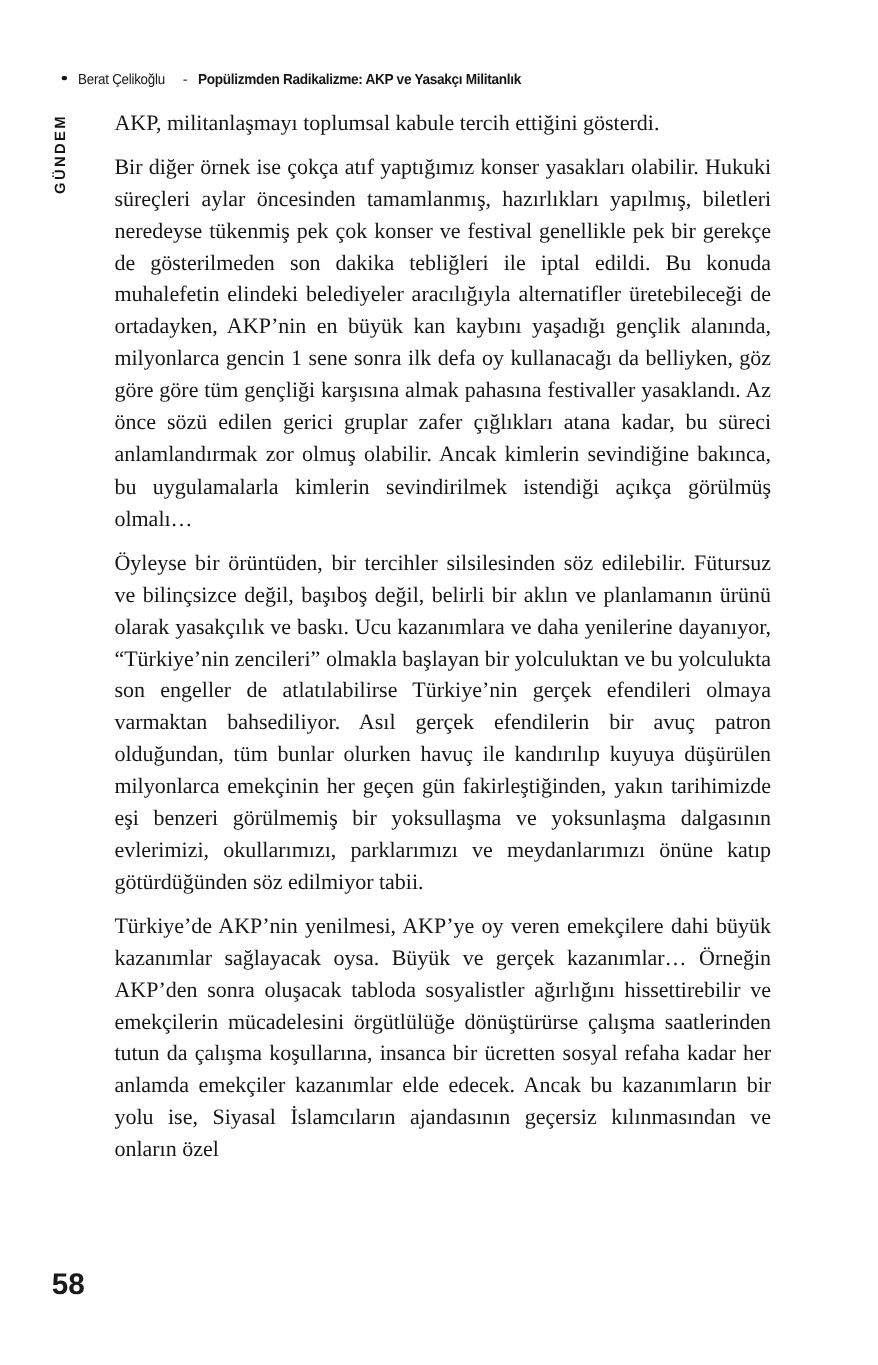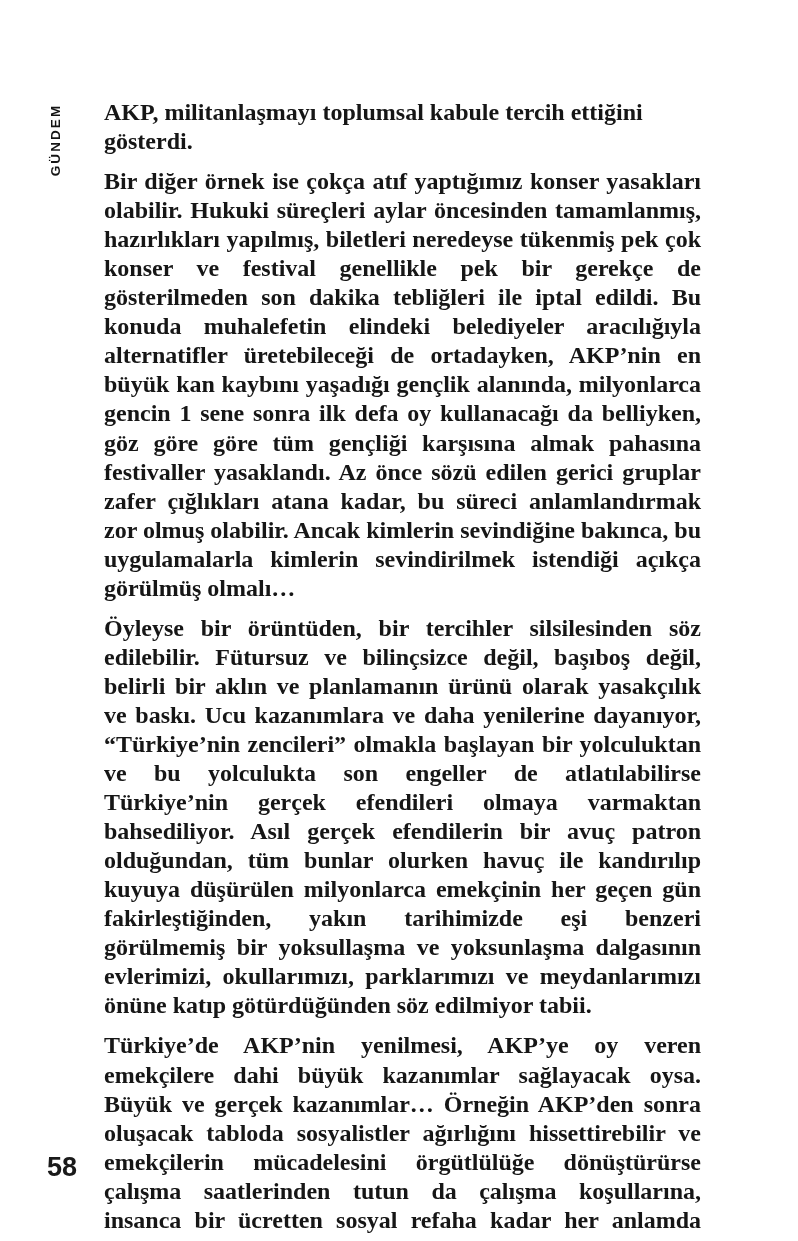--- a/index.html
+++ b/index.html
@@ -89,28 +89,27 @@
 
   
   .text-column {
     position: absolute;
     left: 104px;
     top: 98px;
     width: 597px;
   }
   .para {
     margin: 0 0 11px 0;
-    font-size: 24px;
+    font-size: 20px;
     line-height: 29.05px;
     text-align: justify;
     text-justify: inter-word;
     hyphens: manual;
     -webkit-hyphens: manual;
     color: #161616;
-    font-weight: bold;
   }
   .para:last-child { margin-bottom: 0; }
   .para.nojust { text-align: left; }
 
   
   .folio {
     position: absolute;
     left: 47px;
     top: 1152px;
     font-family: Liberation Sans, sans-serif;
@@ -118,20 +117,26 @@
     font-size: 27px;
     letter-spacing: 0px;
     color: #1a1a1a;
   }
 </style>
 </head>
 <body>
 
 <div class="page">
 
+  <div class="running-head">
+    <span class="rh-bullet"></span>
+    <span class="rh-author">Berat Çelikoğlu</span>
+    <span class="rh-sep">-</span>
+    <span class="rh-title">Popülizmden Radikalizme: AKP ve Yasakçı Militanlık</span>
+  </div>
 
   <div class="section-tab">
     <span class="section-tab-label">GÜNDEM</span>
   </div>
 
   <div class="text-column">
     <p class="para nojust">AKP, militanlaşmayı toplumsal kabule tercih ettiğini gösterdi.</p>
     <p class="para">Bir diğer örnek ise çokça atıf yaptığımız konser yasakları olabilir. Hukuki süreçleri aylar öncesinden tamamlanmış, hazırlıkları yapılmış, biletleri neredeyse tükenmiş pek çok konser ve festival genellikle pek bir gerekçe de gösterilmeden son dakika tebliğleri ile iptal edildi. Bu konuda muhalefetin elindeki belediyeler aracılığıyla alternatifler üretebileceği de ortadayken, AKP’nin en büyük kan kaybını yaşadığı gençlik alanında, milyonlarca gencin 1 sene sonra ilk defa oy kullanacağı da belliyken, göz göre göre tüm gençliği karşısına almak pahasına festivaller yasaklandı. Az önce sözü edilen gerici gruplar zafer çığlıkları atana kadar, bu süreci anlamlandırmak zor olmuş olabilir. Ancak kimlerin sevindiğine bakınca, bu uygulamalarla kimlerin sevindirilmek istendiği açıkça görülmüş olmalı…</p>
     <p class="para">Öyleyse bir örüntüden, bir tercihler silsilesinden söz edilebilir. Fütursuz ve bilinçsizce değil, başıboş değil, belirli bir aklın ve planlamanın ürünü olarak yasakçılık ve baskı. Ucu kazanımlara ve daha yenilerine dayanıyor, “Türkiye’nin zencileri” olmakla başlayan bir yolculuktan ve bu yolculukta son engeller de atlatılabilirse Türkiye’nin gerçek efendileri olmaya varmaktan bahsediliyor. Asıl gerçek efendilerin bir avuç patron olduğundan, tüm bunlar olurken havuç ile kandırılıp kuyuya düşürülen milyonlarca emekçinin her geçen gün fakirleştiğinden, yakın tarihimizde eşi benzeri görülmemiş bir yoksullaşma ve yoksunlaşma dalgasının evlerimizi, okullarımızı, parklarımızı ve meydanlarımızı önüne katıp götürdüğünden söz edilmiyor tabii.</p>
     <p class="para">Türkiye’de AKP’nin yenilmesi, AKP’ye oy veren emekçilere dahi büyük kazanımlar sağlayacak oysa. Büyük ve gerçek kazanımlar… Örneğin AKP’den sonra oluşacak tabloda sosyalistler ağırlığını hissettirebilir ve emekçilerin mücadelesini örgütlülüğe dönüştürürse çalışma saatlerinden tutun da çalışma koşullarına, insanca bir ücretten sosyal refaha kadar her anlamda emekçiler kazanımlar elde edecek. Ancak bu kazanımların bir yolu ise, Siyasal İslamcıların ajandasının geçersiz kılınmasından ve onların özel</p>

